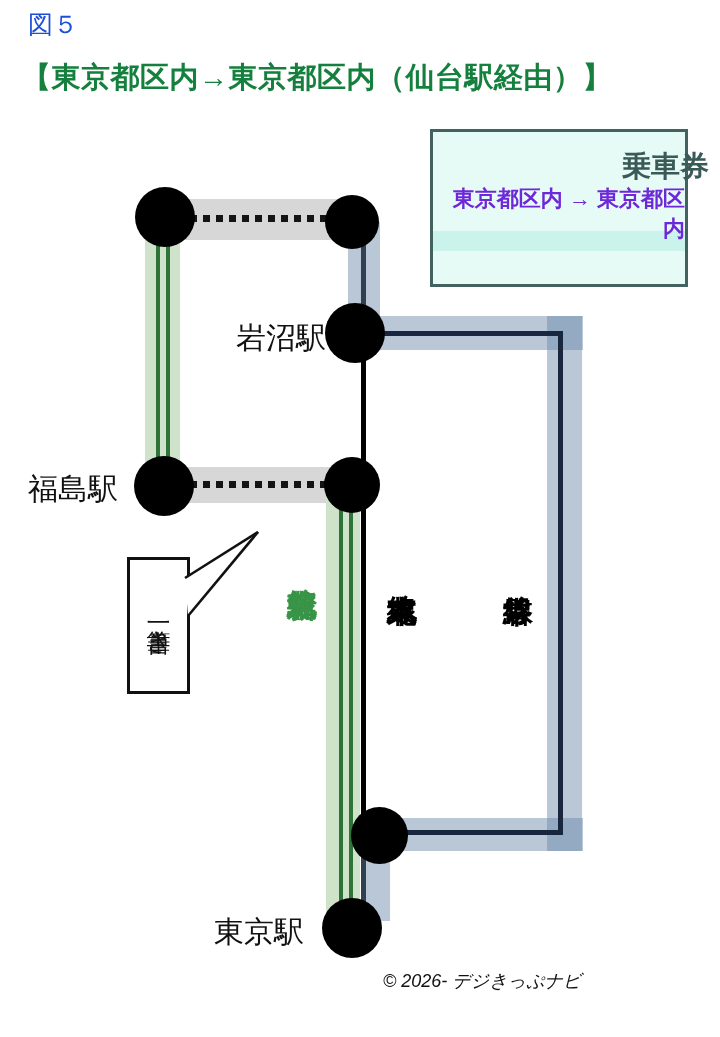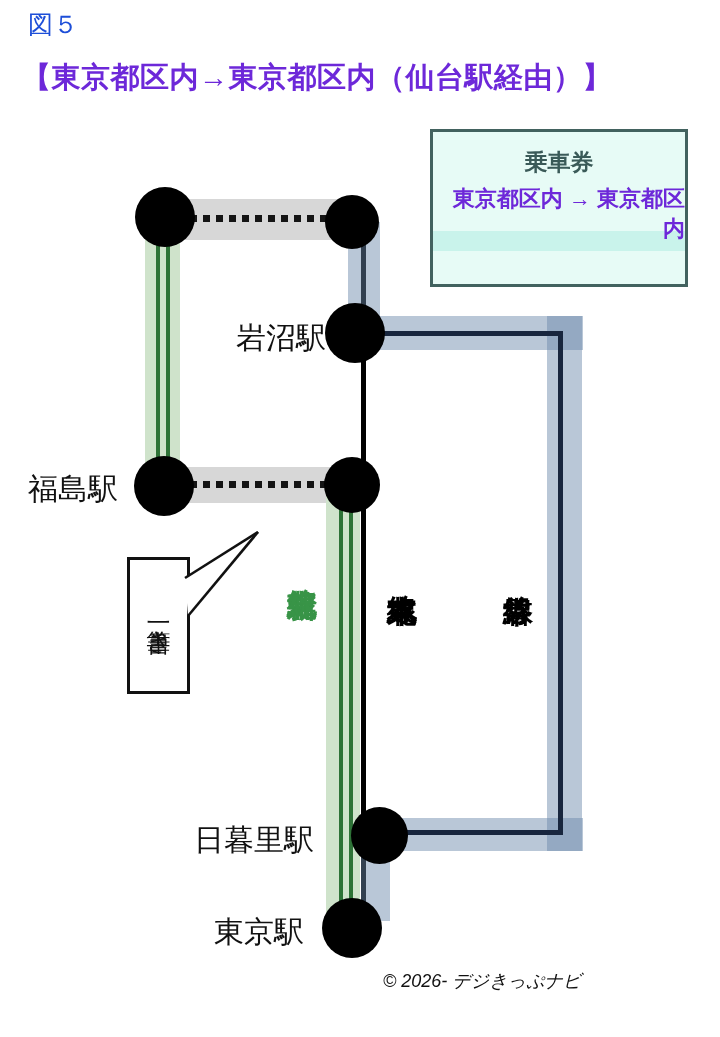--- a/index.html
+++ b/index.html
@@ -2,25 +2,25 @@
 <html><head>
 <meta charset="utf-8">
 <style>
   html,body{margin:0;padding:0;background:#ffffff;}
   .stage{
     position:relative;width:720px;height:1037px;background:#ffffff;overflow:hidden;
     font-family:"Liberation Sans","DejaVu Sans",sans-serif;color:#111;
   }
   .abs{position:absolute;}
   .fig-label{left:28px;top:8px;font-size:25px;color:#1d4ed8;}
-  .heading{left:22px;top:58px;font-size:29px;font-weight:bold;letter-spacing:0.5px;color:#6d28d9;}
+  .heading{left:22px;top:58px;font-size:29px;font-weight:bold;letter-spacing:0.5px;color:#15803d;}
 
   
   .ticket{left:430px;top:129px;width:252px;height:152px;background:#e7fbf6;border:3px solid #42625f;}
-  .ticket-title{position:absolute;left:0;top:15px;width:100%;text-align:center;font-size:23px;font-weight:bold;color:#3a5a58;}
+  .ticket-title{position:absolute;left:0;top:15px;width:100%;text-align:right;font-size:29px;font-weight:bold;color:#3a5a58;padding-left:24px;}
   .ticket-route{position:absolute;left:0;top:52px;width:100%;text-align:right;font-size:22px;font-weight:bold;color:#6d28d9;}
   .ticket-stripe{position:absolute;left:0;top:99px;width:100%;height:20px;background:#c9f3eb;}
 
   
   .transfer-band{background:#d7d7d7;}
   .transfer-dots{height:7px;background:repeating-linear-gradient(90deg,#141414 0 7px,transparent 7px 13px);}
 
   
   .green-band{background:#cfe3cb;}
   .green-line{background:#2e7337;width:4px;}
@@ -84,21 +84,20 @@
   <div class="abs node" style="left:135px;top:187px;width:60px;height:60px;"></div>
   <div class="abs node" style="left:325px;top:195px;width:54px;height:54px;"></div>
   <div class="abs node" style="left:325px;top:303px;width:60px;height:60px;"></div>
   <div class="abs node" style="left:134px;top:456px;width:60px;height:60px;"></div>
   <div class="abs node" style="left:324px;top:457px;width:56px;height:56px;"></div>
   <div class="abs node" style="left:351px;top:807px;width:57px;height:57px;"></div>
   <div class="abs node" style="left:322px;top:898px;width:60px;height:60px;"></div>
 
   <div class="abs station-label" style="left:236px;top:318px;">岩沼駅</div>
   <div class="abs station-label" style="left:28px;top:469px;">福島駅</div>
-  <div class="abs station-label" style="left:194px;top:820px;">日暮里駅</div>
   <div class="abs station-label" style="left:214px;top:912px;">東京駅</div>
 
   <div class="abs vtext vtext-green" style="left:281px;top:565px;">東北新幹線</div>
   <div class="abs vtext vtext-black" style="left:381px;top:571px;">東北本線</div>
   <div class="abs vtext vtext-black" style="left:497px;top:572px;">常磐線</div>
 
   <div class="abs callout-box">
     <span class="callout-text">一筆書き</span>
   </div>
   <svg class="abs callout-tail" viewBox="0 0 160 110" width="160" height="110">

